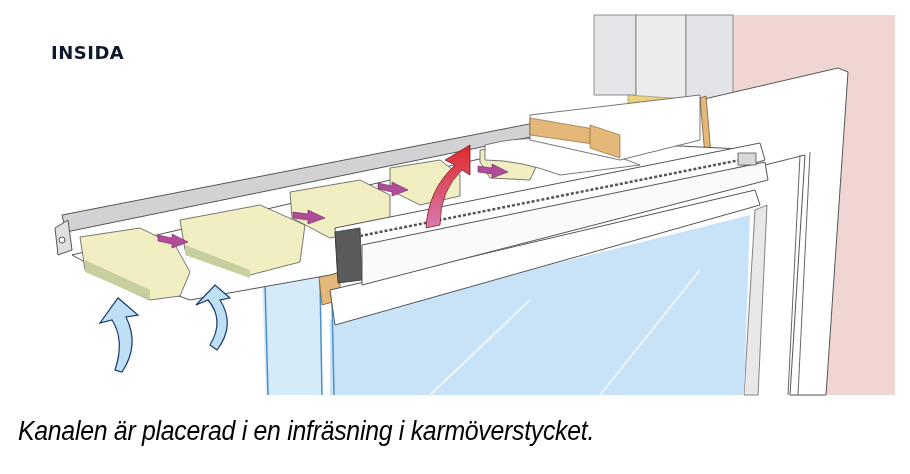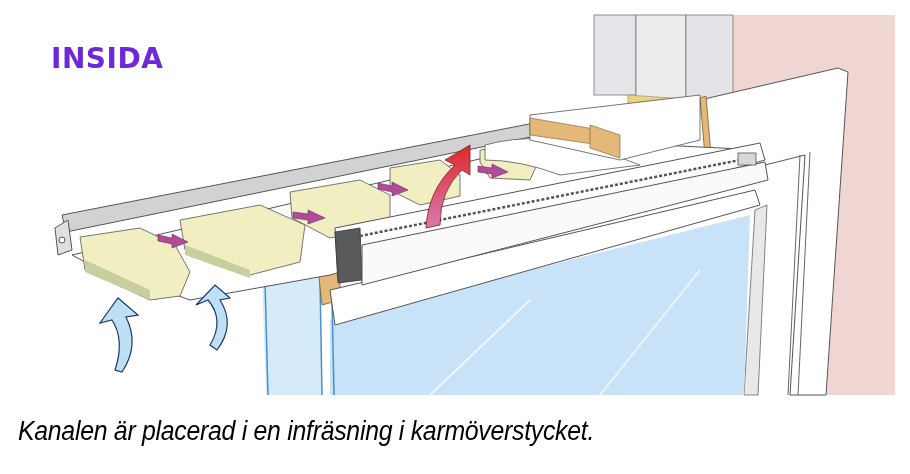--- a/index.html
+++ b/index.html
@@ -1,17 +1,17 @@
 <!DOCTYPE html>
 <html><head>
 <meta charset="utf-8">
 <style>
   html, body { margin:0; padding:0; background:#ffffff; }
   body { width:910px; height:474px; position:relative; overflow:hidden; font-family:"Liberation Sans", sans-serif; }
-  .title { position:absolute; left:51px; top:42px; font-family:"DejaVu Sans", sans-serif; font-weight:bold; font-size:28px; letter-spacing:0.5px; color:#6d28d9; }
+  .title { position:absolute; left:51px; top:42px; font-family:"DejaVu Sans", sans-serif; font-weight:bold; font-size:18px; letter-spacing:0.5px; color:#0f172a; }
   .caption { position:absolute; left:18px; top:416px; font-family:"Liberation Sans", sans-serif; font-style:italic; font-size:27px; color:#000; letter-spacing:-0.3px; transform:scaleX(0.92); transform-origin:left top; }
   svg.illus { position:absolute; left:0; top:0; }
 </style>
 </head>
 <body>
 
 <div class="title">INSIDA</div>
 
 <svg class="illus" width="910" height="474" viewBox="0 0 910 474">
 

